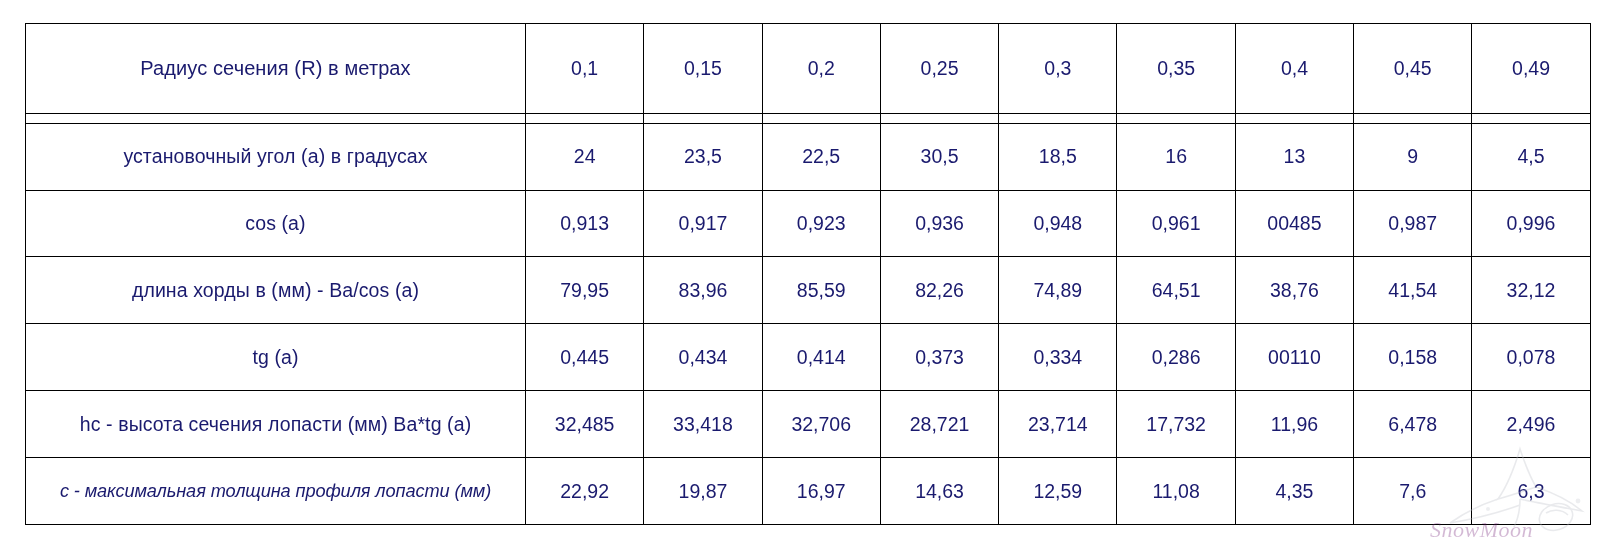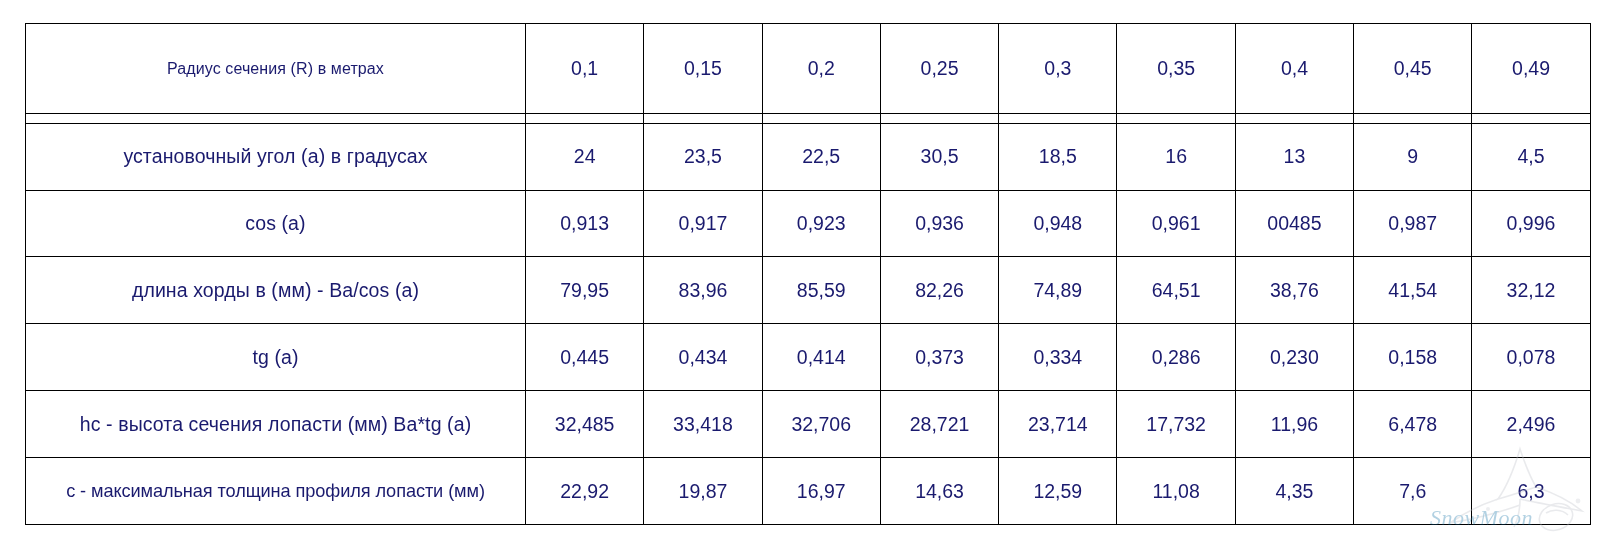--- a/index.html
+++ b/index.html
@@ -44,21 +44,21 @@
     background: transparent;
     white-space: nowrap;
   }
 
   
   tr.header-row td {
     height: 76px;
     border-bottom: none;
   }
   tr.header-row td.label-cell {
-    font-size: 16px;
+    font-size: 20px;
   }
 
   
   tr.double-rule td {
     height: 7px;
     border-top: 1.6px solid #000000;
     border-bottom: 1.6px solid #000000;
     padding: 0;
     line-height: 0;
     font-size: 0;
@@ -68,44 +68,45 @@
     height: 56px;
   }
 
   td.label-cell {
     font-size: 19.5px;
     letter-spacing: 0.1px;
   }
   td.label-cell.tight {
     font-size: 18.2px;
     letter-spacing: -0.1px;
+    font-style: italic;
   }
 
   td.value-cell {
     font-size: 20px;
   }
 
   
   #watermark {
     position: absolute;
     right: 6px;
     bottom: 2px;
     width: 178px;
     height: 104px;
     opacity: 0.30;
     pointer-events: none;
   }
   #watermark .wm-text {
     position: absolute;
     left: 2px;
-    bottom: 16px;
+    bottom: 4px;
     font-family: "Liberation Serif", serif;
     font-style: italic;
     font-size: 22px;
-    color: #0369a1;
+    color: #701a75;
     letter-spacing: 0.5px;
     white-space: nowrap;
   }
 </style>
 </head>
 <body>
 
 <div id="table-wrap">
   <table class="blade-table">
     <colgroup>
@@ -189,21 +190,21 @@
       </tr>
 
       <tr class="data-row">
         <td class="label-cell">tg (a)</td>
         <td class="value-cell">0,445</td>
         <td class="value-cell">0,434</td>
         <td class="value-cell">0,414</td>
         <td class="value-cell">0,373</td>
         <td class="value-cell">0,334</td>
         <td class="value-cell">0,286</td>
-        <td class="value-cell">0,230</td>
+        <td class="value-cell">00110</td>
         <td class="value-cell">0,158</td>
         <td class="value-cell">0,078</td>
       </tr>
 
       <tr class="data-row">
         <td class="label-cell">hc - высота сечения лопасти (мм) Ba*tg (a)</td>
         <td class="value-cell">32,485</td>
         <td class="value-cell">33,418</td>
         <td class="value-cell">32,706</td>
         <td class="value-cell">28,721</td>

